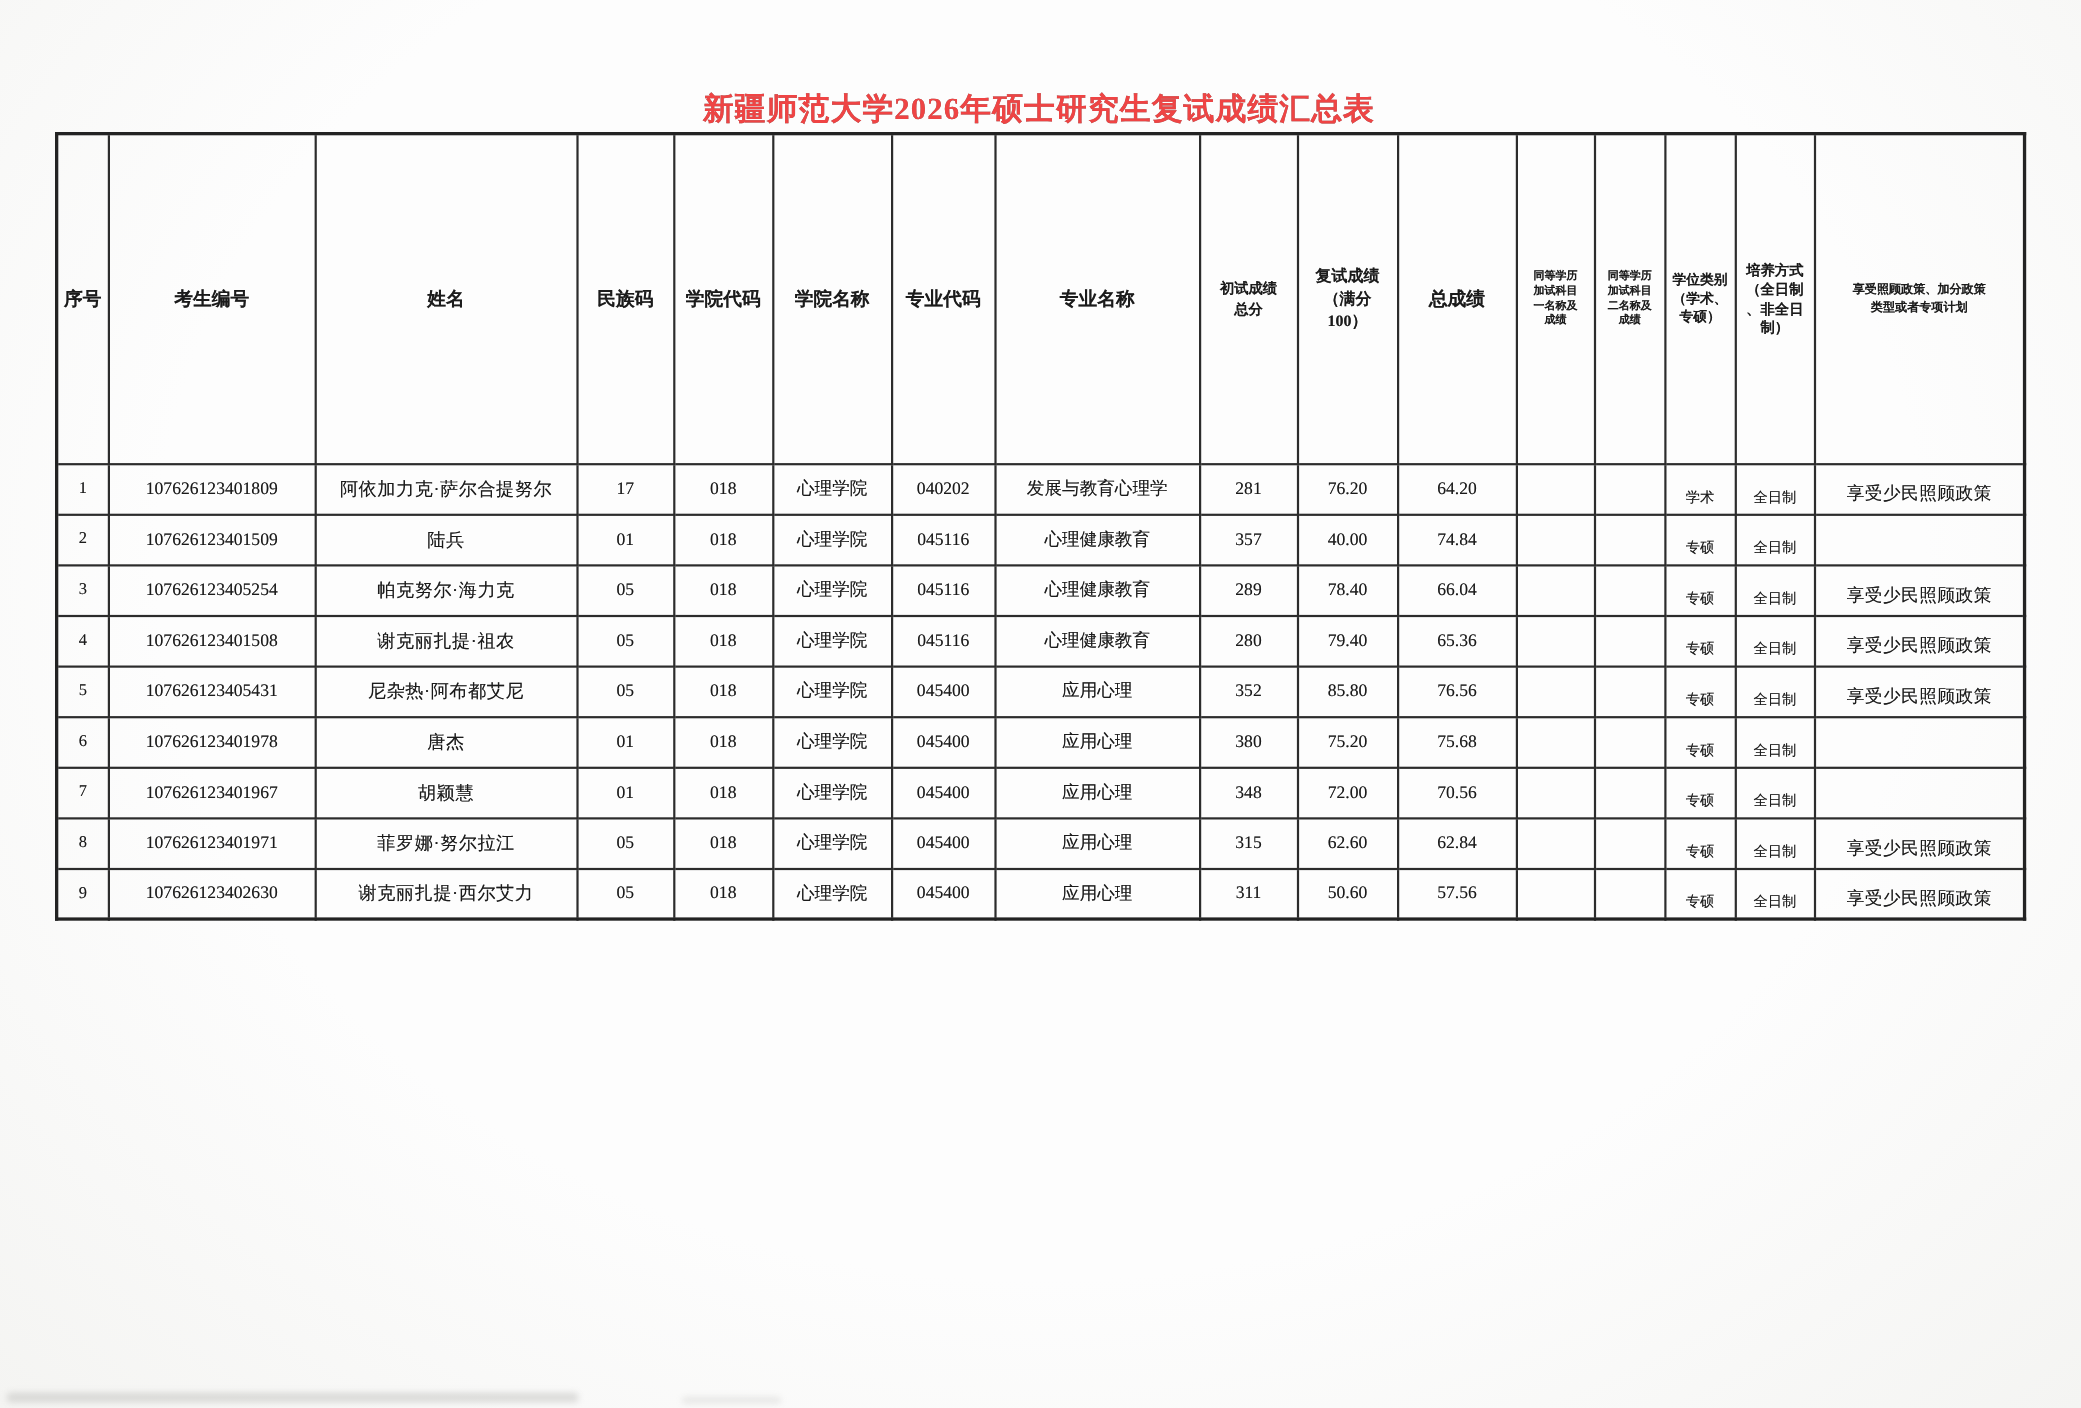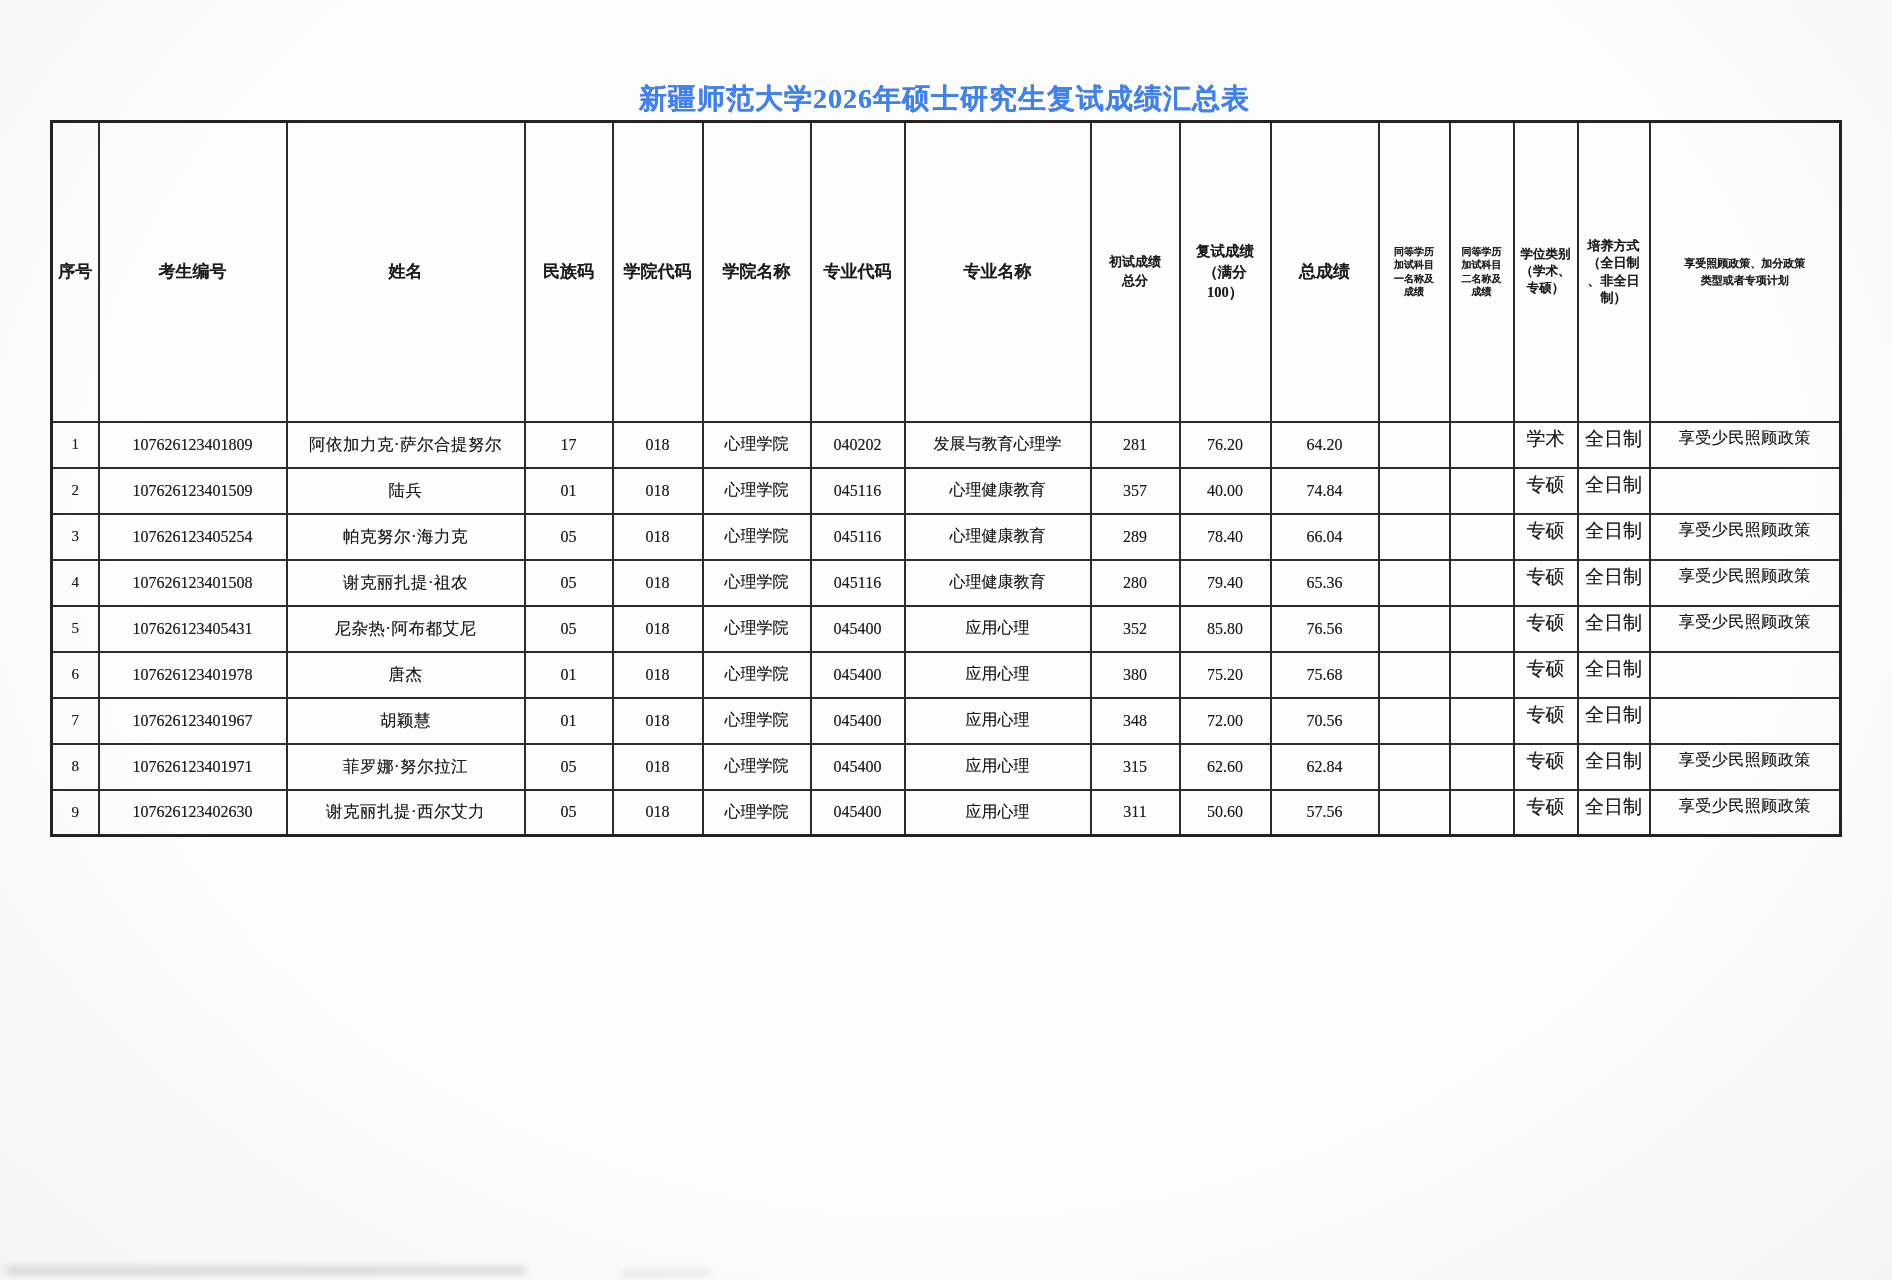--- a/index.html
+++ b/index.html
@@ -6,21 +6,21 @@
   body{
     width:1892px;height:1280px;position:relative;overflow:hidden;
     background:#fbfbfa;
     background-image:radial-gradient(ellipse at 50% 40%, #fdfdfd 60%, #f4f4f2 100%);
     font-family:"Liberation Serif","DejaVu Serif",serif;
     color:#1b1b1b;
   }
   .title{
     position:absolute;left:50px;top:80px;width:1789px;
     text-align:center;font-size:28px;font-weight:bold;letter-spacing:1px;
-    color:#3b82f6;text-shadow:0 0 0.5px rgba(0,0,0,0.55);
+    color:#ef4444;text-shadow:0 0 0.5px rgba(0,0,0,0.55);
   }
   table.score{
     position:absolute;left:50px;top:120px;
     border-collapse:collapse;table-layout:fixed;
     width:1789px;
   }
   table.score th,table.score td{
     border:2px solid #2c2c2c;
     padding:0 2px;
     text-align:center;vertical-align:middle;
@@ -33,22 +33,22 @@
   thead th{font-weight:bold;font-size:17px;white-space:pre-line;line-height:1.5;}
   thead th.c8{font-size:13px;line-height:1.45;}
   thead th.c9{font-size:14.5px;line-height:1.4;}
   thead th.c11,thead th.c12{font-size:10px;line-height:1.35;font-weight:bold;}
   thead th.c13{font-size:12.5px;line-height:1.35;}
   thead th.c14{font-size:13px;line-height:1.35;}
   thead th.c15{font-size:11px;line-height:1.55;}
   tbody td{font-size:16px;}
   tbody td.c0{font-size:15px;}
   tbody td.c2{font-size:16.5px;letter-spacing:0.5px;}
-  tbody td.c13,tbody td.c14{vertical-align:top;font-size:19px;padding-top:3px;}
-  tbody td.c15{vertical-align:top;font-size:16px;padding-top:5px;letter-spacing:0.5px;}
+  tbody td.c13,tbody td.c14{vertical-align:top;font-size:13px;padding-top:20px;}
+  tbody td.c15{vertical-align:top;font-size:16px;padding-top:16px;letter-spacing:0.5px;}
   col.c0{width:47px;}  col.c1{width:188px;} col.c2{width:238px;}
   col.c3{width:88px;}  col.c4{width:90px;}  col.c5{width:108px;}
   col.c6{width:94px;}  col.c7{width:186px;} col.c8{width:89px;}
   col.c9{width:91px;}  col.c10{width:108px;}col.c11{width:71px;}
   col.c12{width:64px;} col.c13{width:64px;} col.c14{width:72px;}
   col.c15{width:191px;}
   .smudge{
     position:absolute;background:#b9b9b6;filter:blur(3px);opacity:0.45;
     border-radius:4px;
   }

